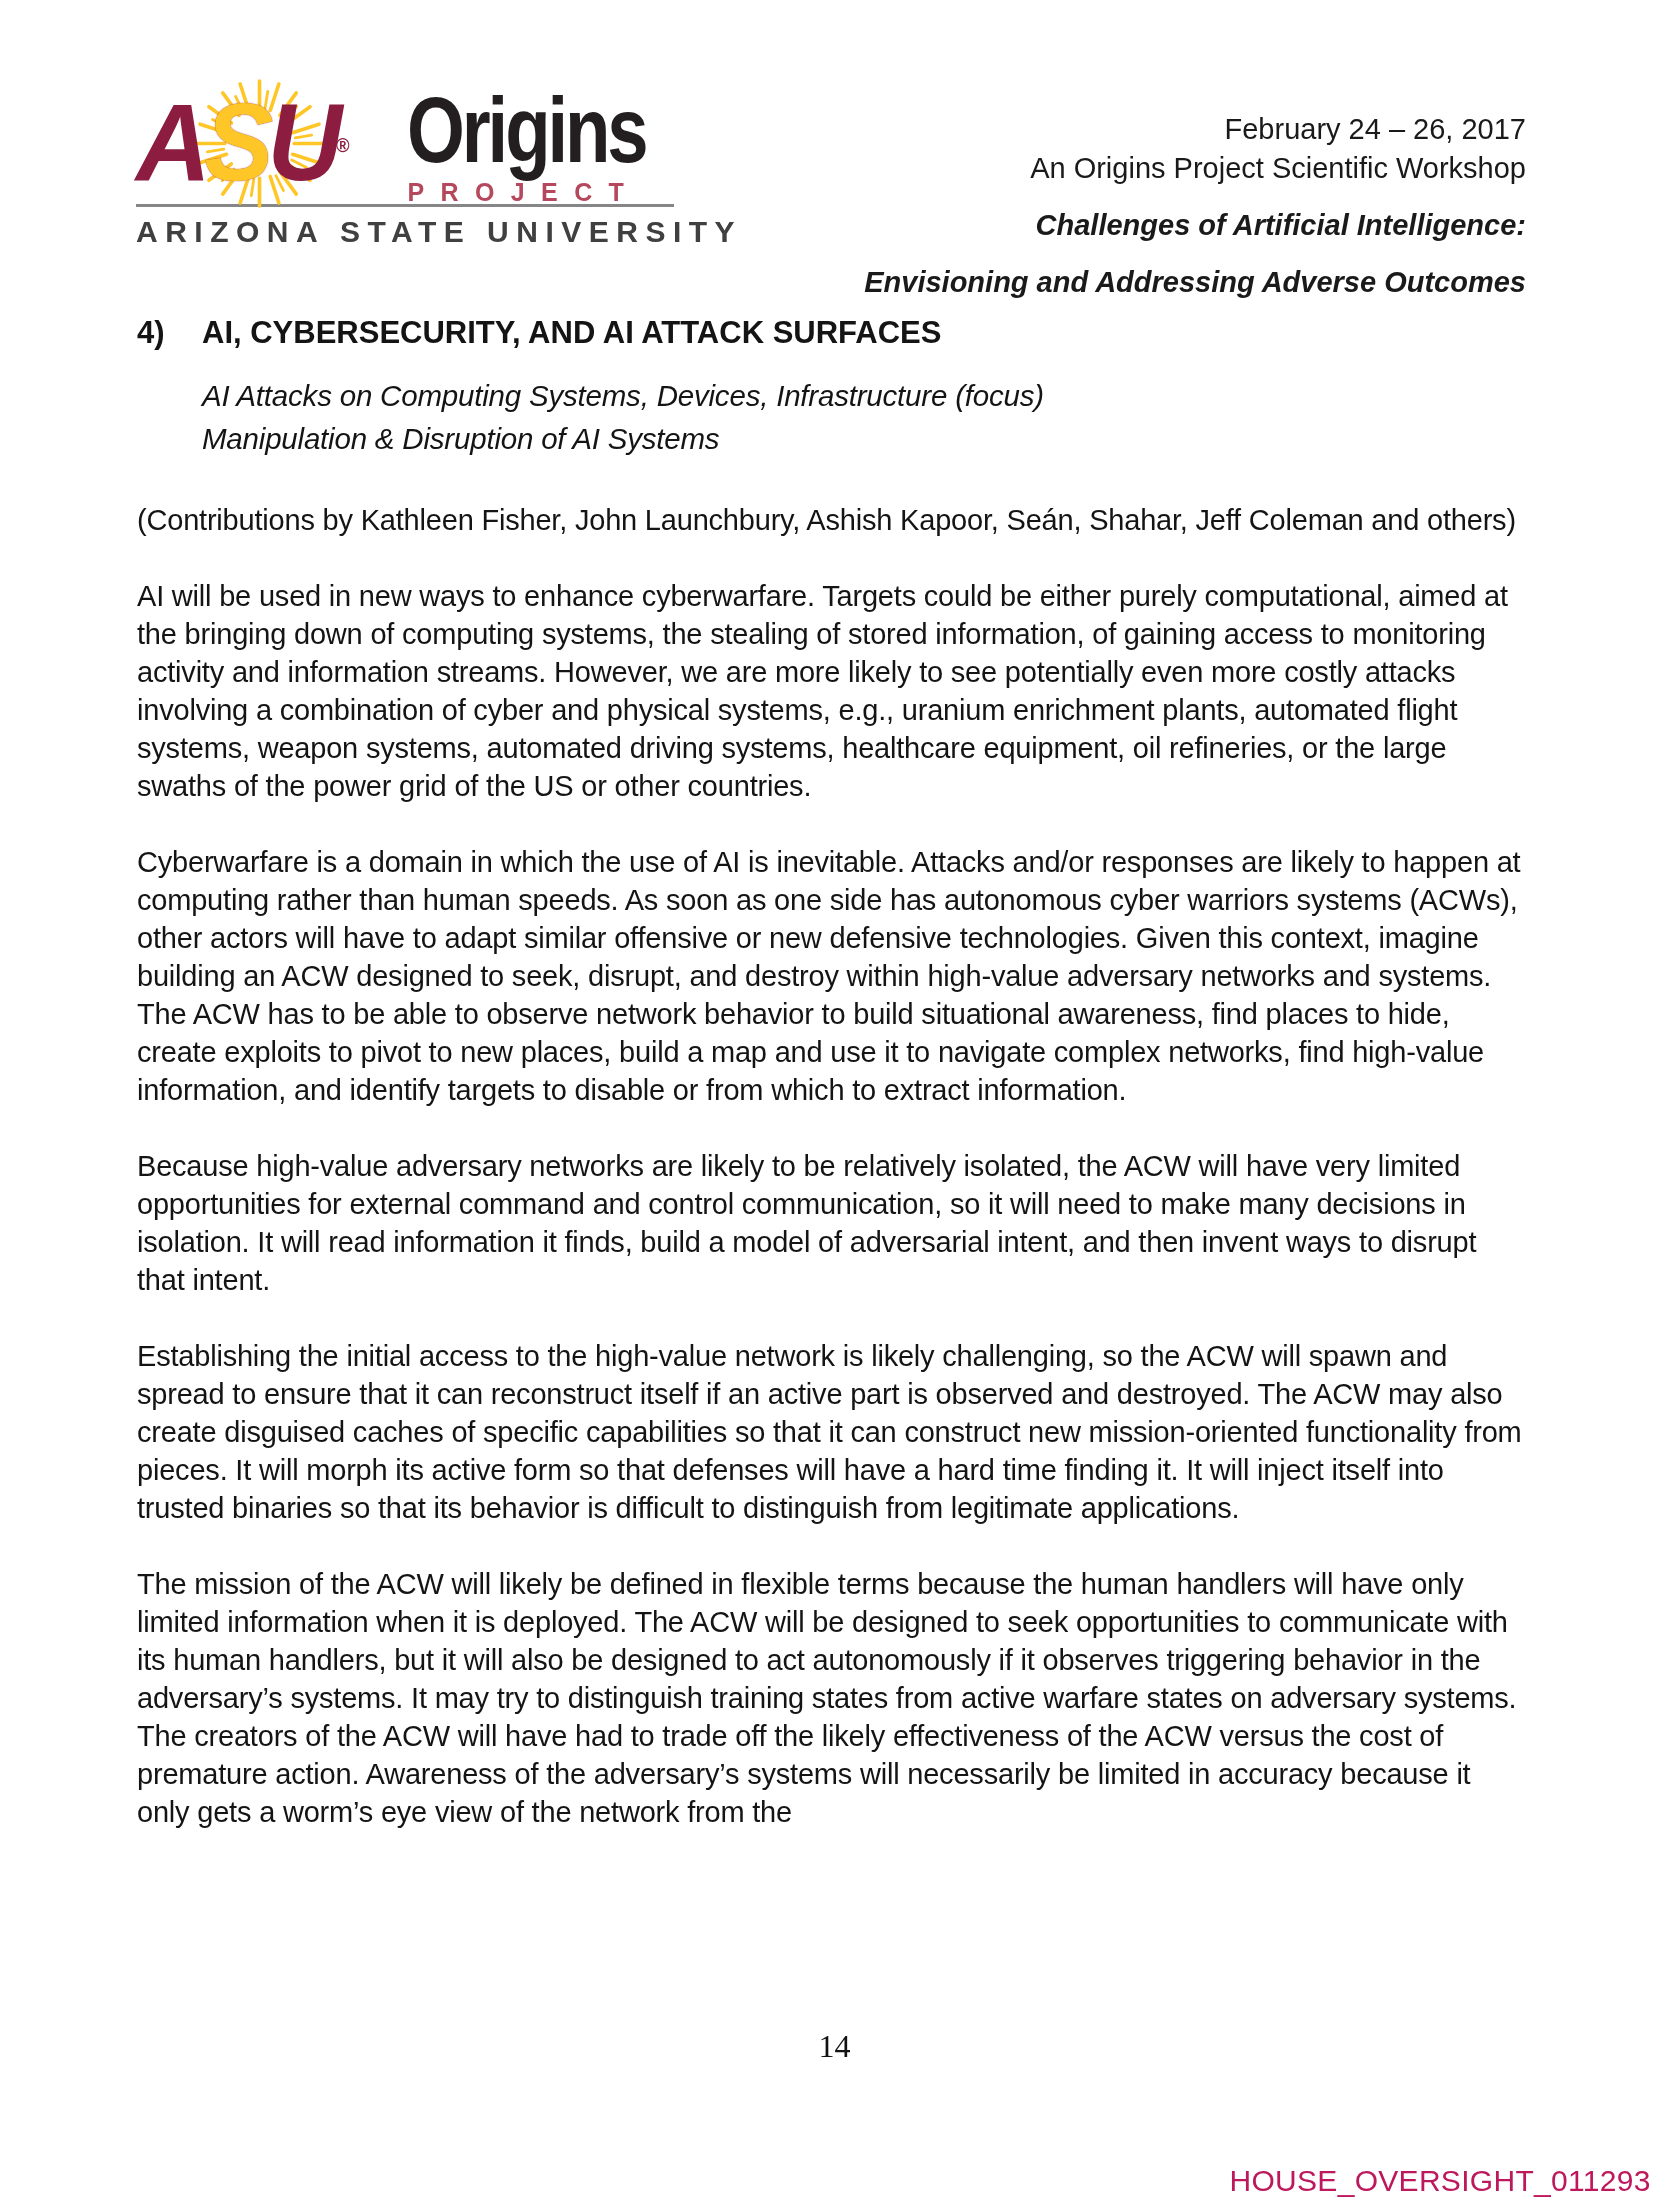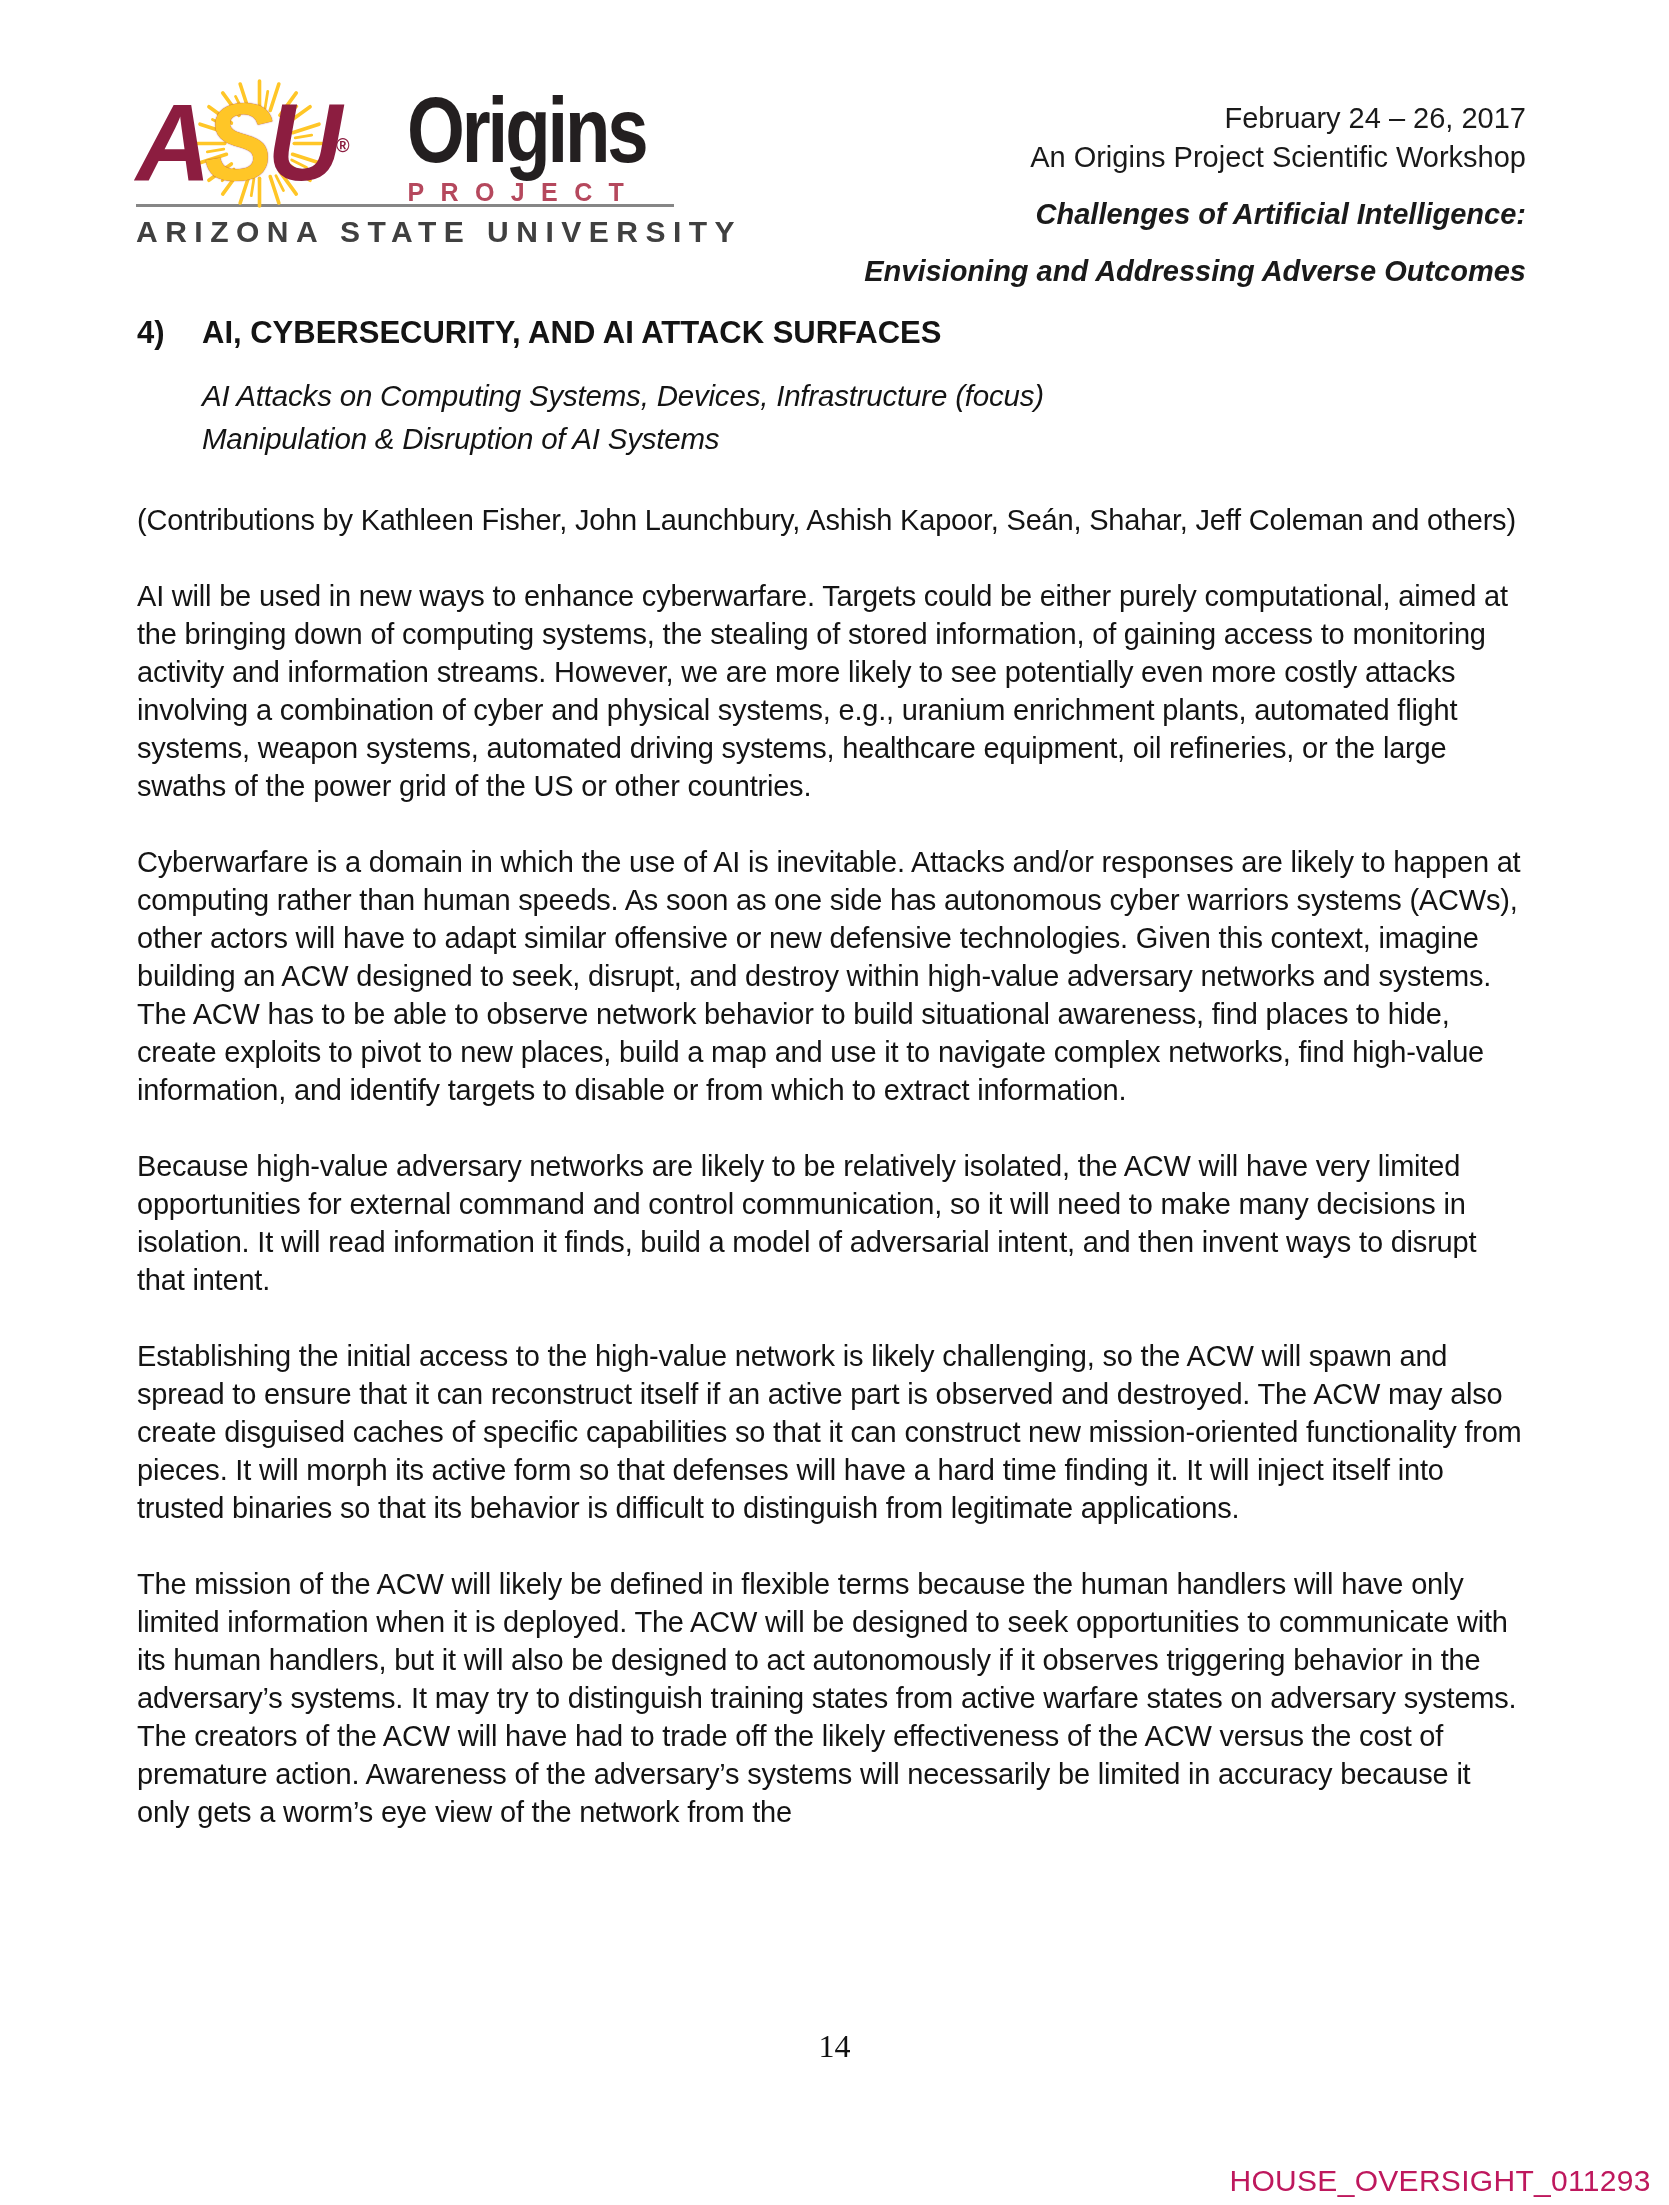--- a/index.html
+++ b/index.html
@@ -37,21 +37,21 @@
     line-height:26px; white-space:nowrap;
   }
   .logo-rule { height:3.3px; background:#868686; margin-top:3.9px; }
   .university {
     margin-top:7.9px; font-size:30px; font-weight:700; color:#404040;
     letter-spacing:7.5px; white-space:nowrap;
   }
 
   
   .header-text {
-    position:absolute; right:143px; top:99px;
+    position:absolute; right:143px; top:110px;
     text-align:right; font-size:29px; line-height:39px; color:#1a1a1a;
     width:982px;
   }
   .header-text .bold-italic { font-weight:bold; font-style:italic;margin-top:18px; }
 
   
   .content {
     position:absolute; left:137px; top:313px; width:1389px;
     font-size:29px; line-height:38px; letter-spacing:-0.2px; color:#141414;
   }

